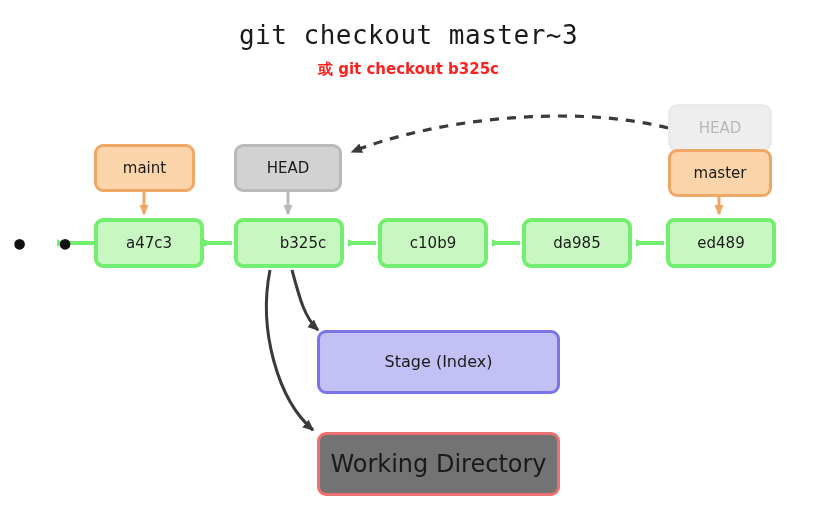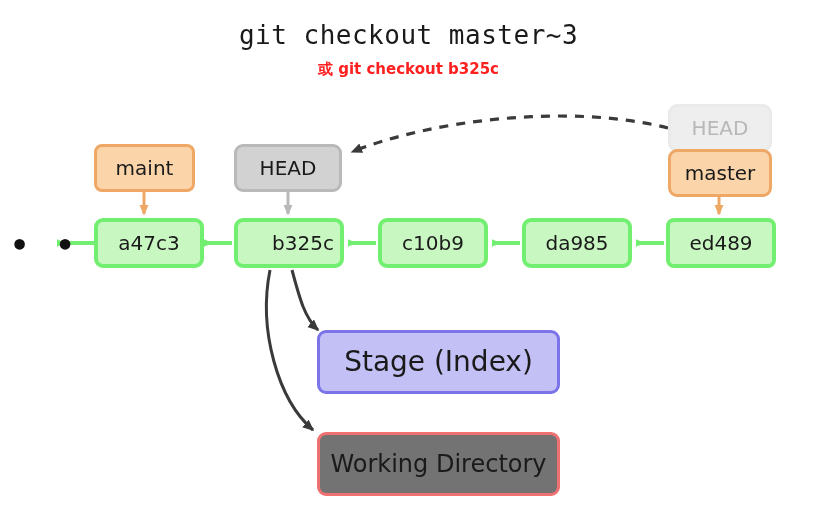--- a/index.html
+++ b/index.html
@@ -52,21 +52,21 @@
 
   
   .node {
     position: absolute;
     box-sizing: border-box;
     display: flex;
     align-items: center;
     justify-content: center;
     border-radius: 9px;
     font-family: "DejaVu Sans", sans-serif;
-    font-size: 20px;
+    font-size: 15px;
     line-height: 1;
     white-space: nowrap;
     z-index: 3;
   }
 
   .node.commit {
     background: #c9f7c2;
     border: 4px solid #72ef70;
     color: #1a1a1a;
   }
@@ -82,21 +82,21 @@
   }
   .node.head-faded {
     background: #eeeeee;
     border: 3px solid #eaeaea;
     color: #b8b8b8;
   }
   .node.stage {
     background: #c3c0f5;
     border: 3px solid #7a74e8;
     color: #1a1a1a;
-    font-size: 28px;
+    font-size: 16px;
   }
   .node.workdir {
     background: #737373;
     border: 3px solid #ef7070;
     color: #1a1a1a;
     font-size: 24px;
   }
 
   .ellipsis-dots {
     position: absolute;
@@ -146,21 +146,21 @@
     <line x1="288" y1="192" x2="288" y2="214" stroke="#b9b9b9" stroke-width="3" marker-end="url(#arrow-gray)"></line>
 
     <path d="M 668,128 C 570,103 430,120 352,152" fill="none" stroke="#3a3a3a" stroke-width="3.2" stroke-dasharray="9 8" stroke-linecap="butt" marker-end="url(#arrow-dark)"></path>
 
     <path d="M 292,270 C 300,300 305,318 318,330" fill="none" stroke="#3a3a3a" stroke-width="3" marker-end="url(#arrow-dark)"></path>
     <path d="M 270,270 C 258,330 278,400 313,430" fill="none" stroke="#3a3a3a" stroke-width="3" marker-end="url(#arrow-dark)"></path>
   </svg>
 
   <div class="ellipsis-dots">• • •</div>
 
-  <div class="node branch" style="left:94px; top:144px; width:101px; height:48px;border-radius:8px;">
+  <div class="node branch" style="left:94px; top:144px; width:101px; height:48px;">
     <span>maint</span>
   </div>
 
   <div class="node head-active" style="left:234px; top:144px; width:108px; height:48px;">
     <span>HEAD</span>
   </div>
 
   <div class="node head-faded" style="left:668px; top:104px; width:104px; height:48px; z-index:2;">
     <span>HEAD</span>
   </div>

